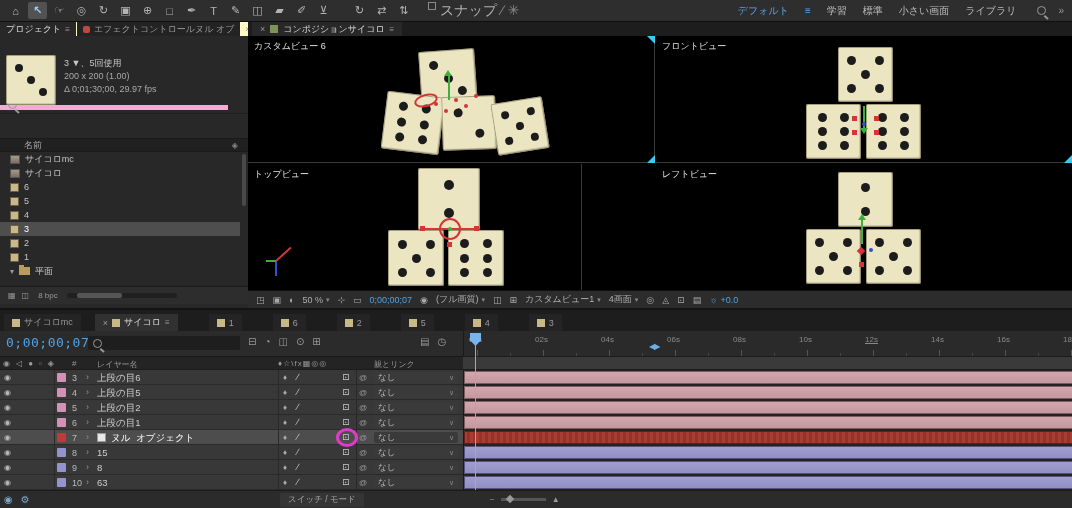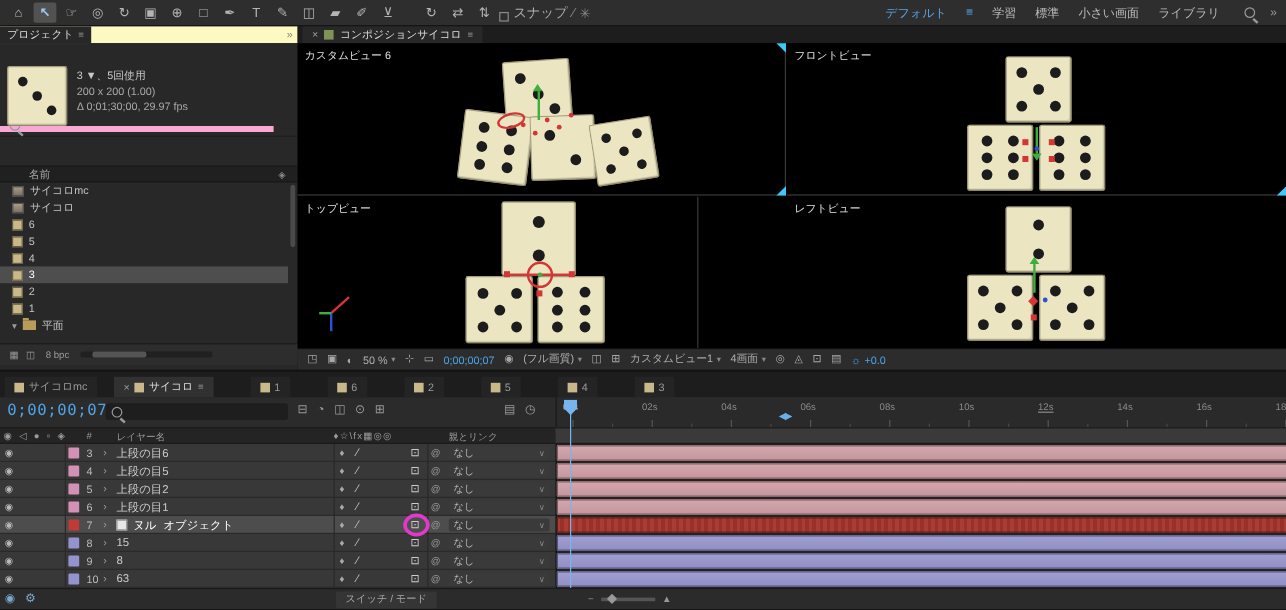--- a/index.html
+++ b/index.html
@@ -3,21 +3,21 @@
 <meta charset="utf-8">
 <style>
 *{margin:0;padding:0;box-sizing:border-box}
 body{width:1072px;height:508px;background:#0d0d0d;font-family:"Liberation Sans","DejaVu Sans",sans-serif}
 #app{position:relative;width:1072px;height:508px;background:#141414;overflow:hidden;color:#bbb;font-size:10px}
 
 #toolbar{position:absolute;left:0;top:0;width:1072px;height:22px;background:#2e2e2e;border-bottom:1px solid #0f0f0f;display:flex;align-items:center;padding:0 6px;gap:3px}
 .tool{min-width:19px;height:17px;display:inline-flex;align-items:center;justify-content:center;font-size:11px;color:#b4b4b4;border-radius:2px}
 .tool-active{background:#525252;color:#9ecdf5;font-weight:bold}
 .tool-gap{margin-left:14px}
-#snap{display:flex;align-items:flex-end;gap:4px;font-size:11px;color:#b0b0b0}
+#snap{display:flex;align-items:flex-start;gap:4px;margin-left:12px;font-size:14px;color:#b0b0b0}
 .chk{width:8px;height:8px;border:1px solid #8a8a8a;display:inline-block}
 #workspaces{margin-left:auto;display:flex;gap:16px;font-size:10px;color:#bdbdbd;align-items:center}
 .ws-active{color:#5aa5e6}
 #tb-right{display:flex;gap:12px;align-items:center;margin-left:18px;padding-right:2px;color:#999}
 .mag{display:inline-block;width:9px;height:9px;border:1.5px solid #999;border-radius:50%;position:relative}
 .mag:after{content:"";position:absolute;left:7px;top:8px;width:5px;height:1.5px;background:#999;transform:rotate(42deg);transform-origin:0 0}
 
 #ltabs{position:absolute;left:0;top:22px;width:248px;height:14px;background:#fef9c3;display:flex;font-size:9px;align-items:stretch}
 .ptab{display:flex;align-items:center;padding:0 6px;gap:4px;color:#999;background:#232323;margin-right:1px;white-space:nowrap;overflow:hidden}
 .ptab-active{background:#282828;color:#ddd}
@@ -184,20 +184,24 @@
       <span>»</span>
     </div>
   </div>
 
   <div id="ltabs">
     <div id="ptabs" style="display:flex">
         <div class="ptab ptab-active">
           <span>プロジェクト</span>
           <span class="tmenu">≡</span>
         </div>
+        <div class="ptab">
+          <span class="fxdot"></span>
+          <span>エフェクトコントロールヌル オブ</span>
+        </div>
       </div>
     <span id="ltabs-ovf">»</span>
   </div>
 
   <div id="vtabs">
     <div id="vtab">
       <span class="tclosex">×</span>
       <span class="vtab-ic"></span>
       <span>コンポジションサイコロ</span>
       <span class="tmenu">≡</span>

